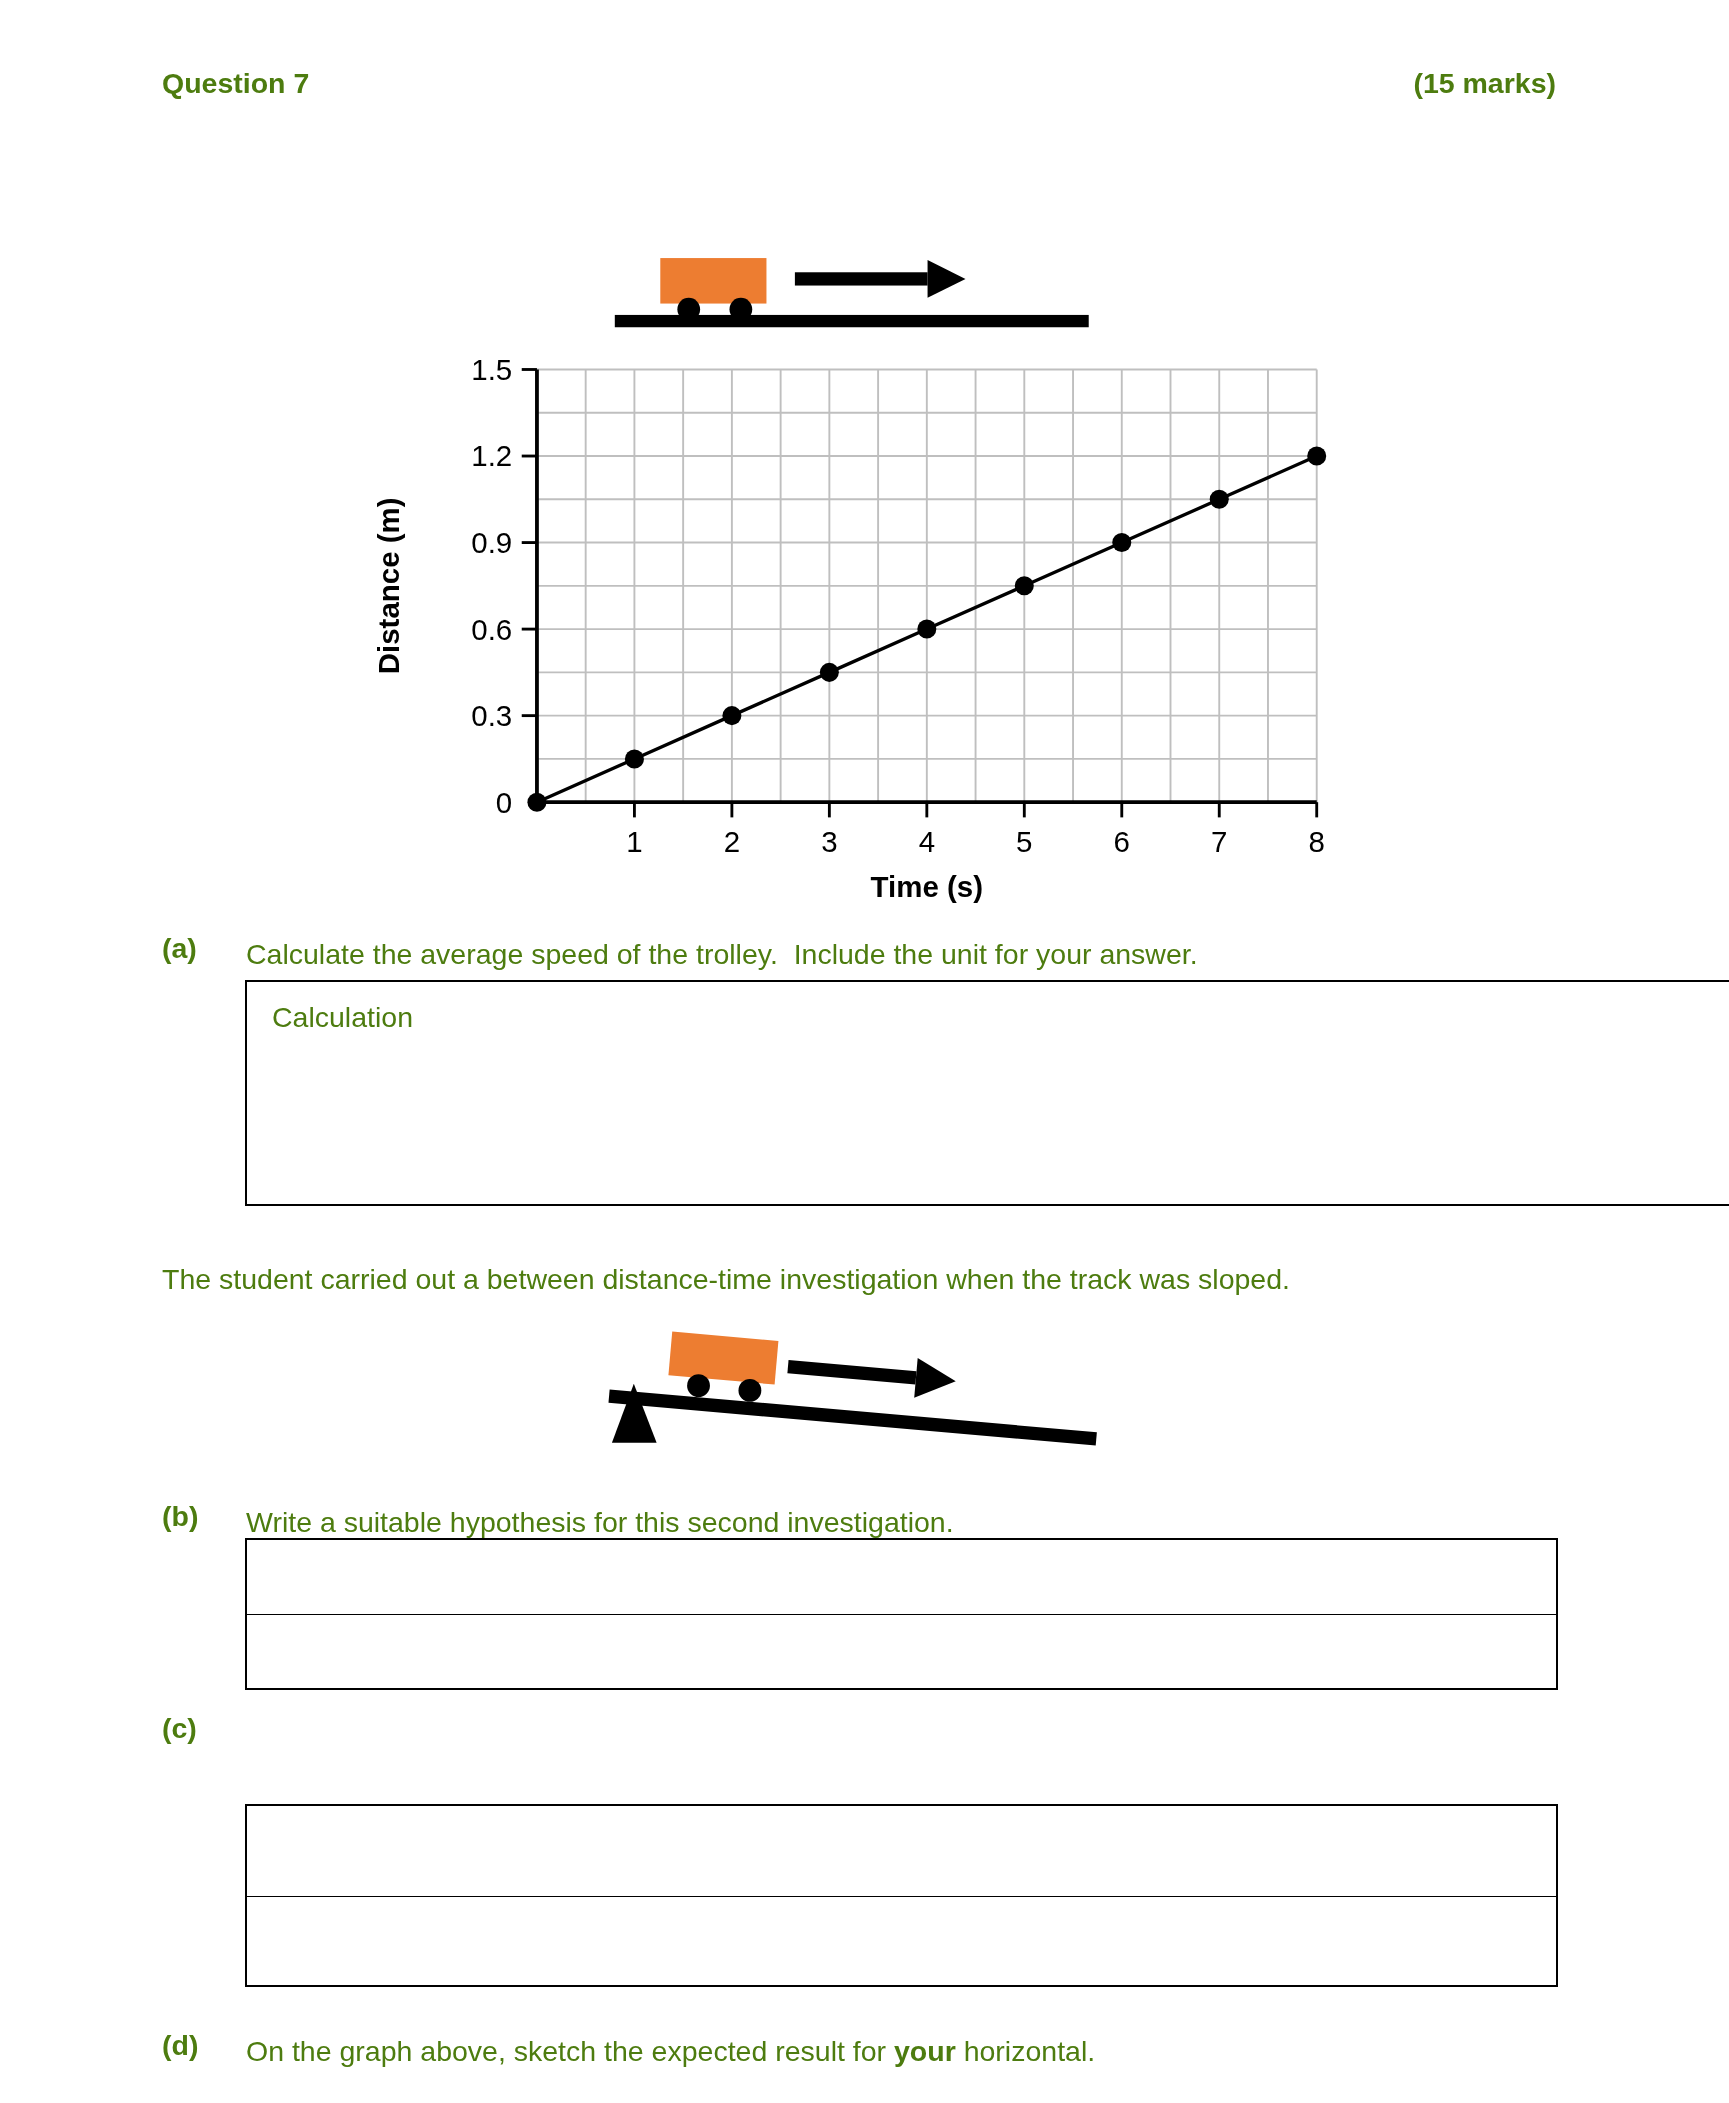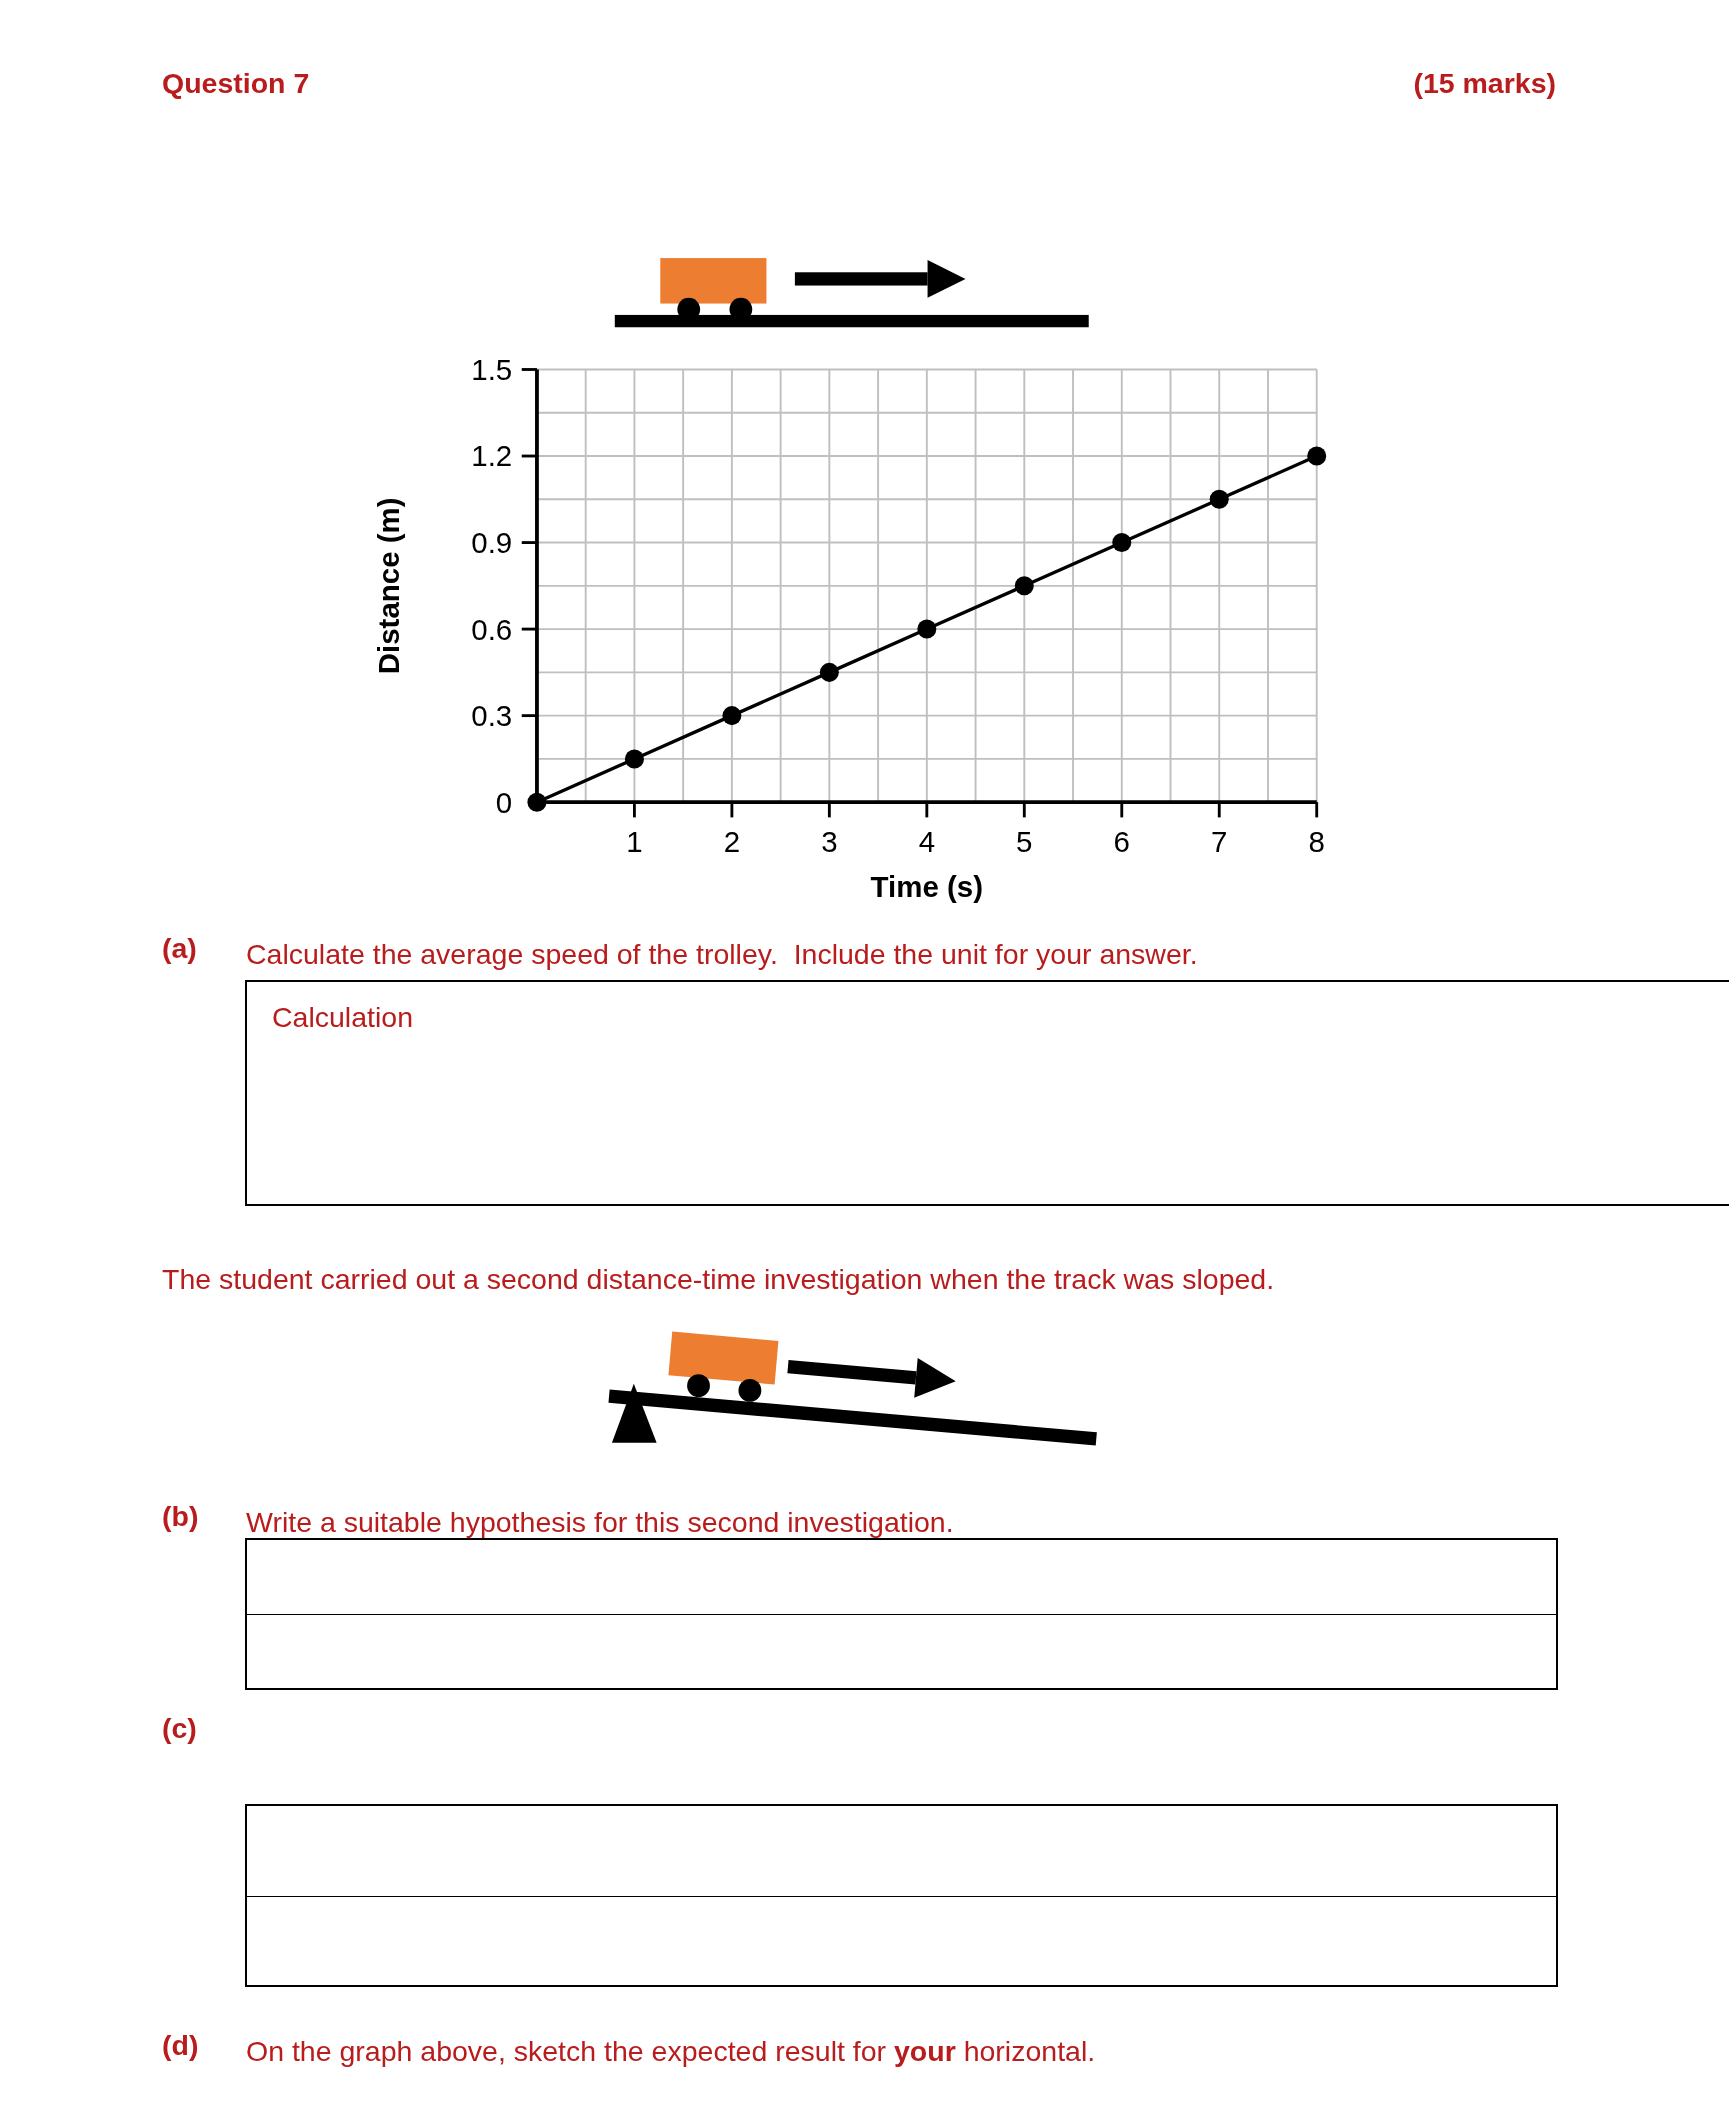--- a/index.html
+++ b/index.html
@@ -1,20 +1,20 @@
 <!DOCTYPE html>
 <html style="--trolley-color: #ED7D31;font-size:15px"><head>
 <meta charset="utf-8">
 <style>
   * { margin:0; padding:0; box-sizing:border-box; }
   :root { --trolley-color:#ED7D31; }
   body { background:#ffffff; }
   #page {
     position:relative; width:1729px; height:2104px; background:#ffffff;
-    font-family:"Liberation Sans", sans-serif; color:#b91c1c; font-size:28.5px;
+    font-family:"Liberation Sans", sans-serif; color:#4d7c0f; font-size:28.5px;
     overflow:hidden;
   }
   .abs { position:absolute; }
   .bold { font-weight:bold; }
   .preline { white-space:pre; }
   .row { position:absolute; left:162px; display:flex; align-items:flex-start; }
   .plabel { width:84px; font-weight:bold; flex-shrink:0; }
   .ptext { white-space:pre-wrap; line-height:44px;text-align:center; }
   .answer-box { position:absolute; border:2.9px solid #000; background:#fff; }
   .box-label { position:absolute; left:25px; top:19px; }
@@ -119,21 +119,21 @@
 
   <div class="row" style="top:932px;">
     <span class="plabel">(a)</span>
     <span class="ptext">Calculate the average speed of the trolley.  Include the unit for your answer.</span>
   </div>
 
   <div class="answer-box" style="left:245px; top:980px; width:1493px; height:226px;">
     <div class="box-label">Calculation</div>
   </div>
 
-  <div class="abs preline" style="left:162px; top:1263px;">The student carried out a second distance-time investigation when the track was sloped.</div>
+  <div class="abs preline" style="left:162px; top:1263px;">The student carried out a between distance-time investigation when the track was sloped.</div>
 
   <svg class="abs" style="left:571px; top:1317px;" width="590" height="143" viewBox="0 0 620 150">
     <polygon points="66,70 43,132 90,132" fill="#000"></polygon>
     <line x1="40" y1="83" x2="552" y2="128" stroke="#000" stroke-width="14"></line>
     <g transform="rotate(5 160 45)">
       <rect x="104" y="20" width="112" height="46" class="trolley-fill"></rect>
     </g>
     <circle cx="134" cy="72" r="12" fill="#000"></circle>
     <circle cx="188" cy="77" r="12" fill="#000"></circle>
     <g transform="translate(228,52) rotate(5)">

